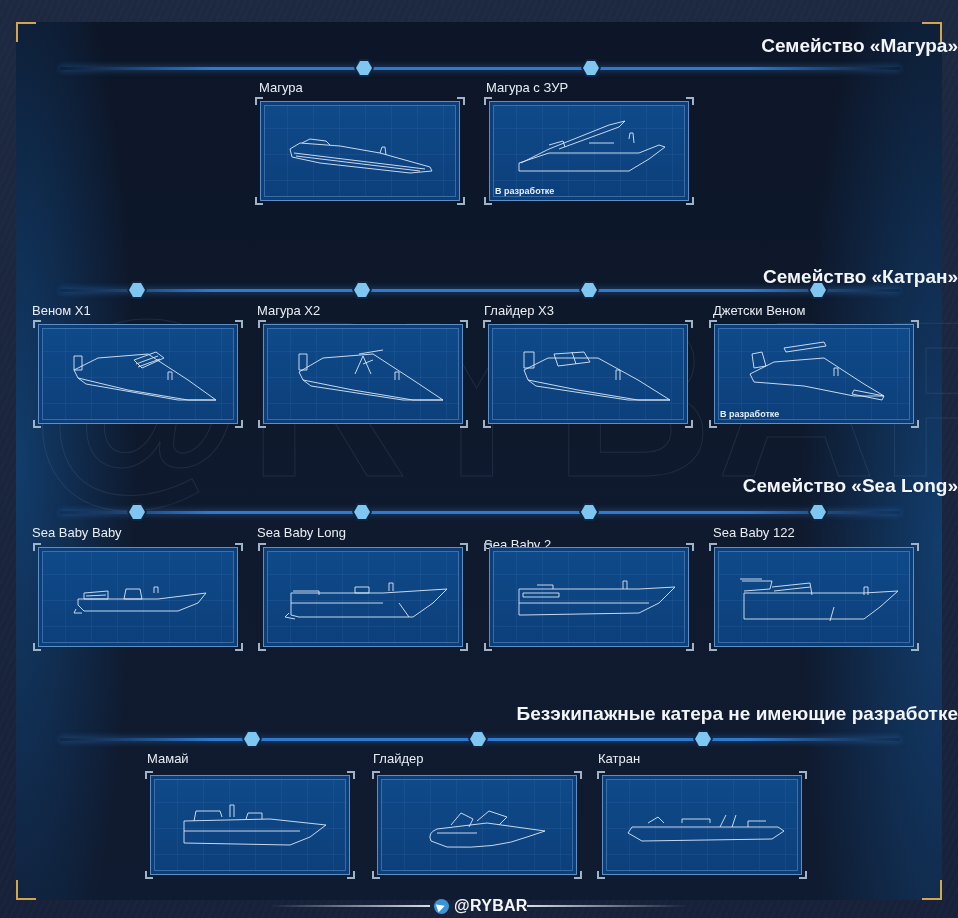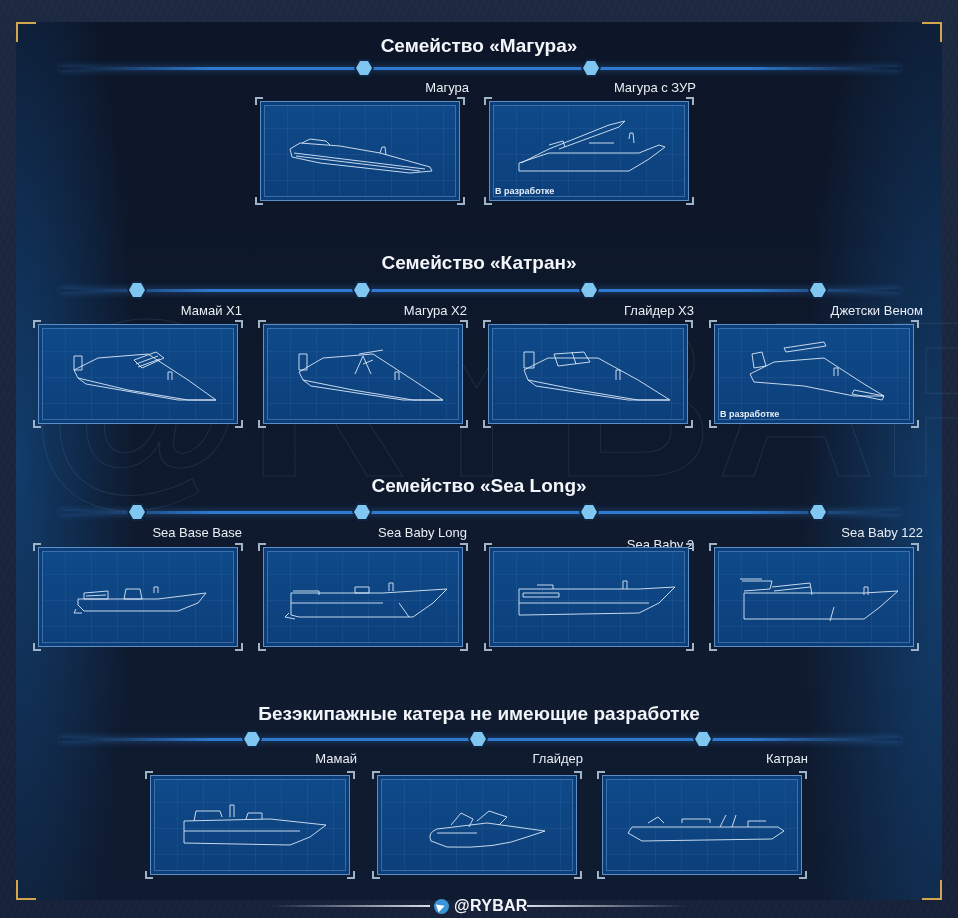--- a/index.html
+++ b/index.html
@@ -28,40 +28,40 @@
 
   .watermark {
     position: absolute; left: 30px; top: 300px; width: 900px; height: 200px;
     font-family: "Liberation Sans", sans-serif; font-weight: bold;
     font-size: 220px; line-height: 200px; letter-spacing: 4px;
     color: transparent; -webkit-text-stroke: 1px rgba(140,180,220,0.12);
     white-space: nowrap; pointer-events: none;
   }
 
   .section-title {
-    position: absolute; left: 0; width: 958px; text-align: center;
+    position: absolute; left: 0; width: 958px; text-align: right;
     font-weight: bold; font-size: 19px; color: #f2f5f9;
   }
   .connector {
     position: absolute; left: 60px; width: 840px; height: 3px;
     background: linear-gradient(90deg, rgba(40,110,190,0) 0%, #2d7ad0 18%, #2d7ad0 82%, rgba(40,110,190,0) 100%);
     box-shadow: 0 0 6px rgba(60,140,230,0.55);
   }
   .hex {
     position: absolute; width: 16px; height: 14px; margin-left: -8px; margin-top: -7px;
     background: #7fc6f0;
     clip-path: polygon(25% 0, 75% 0, 100% 50%, 75% 100%, 25% 100%, 0 50%);
   }
   .hex-ring {
     position: absolute; width: 20px; height: 18px; margin-left: -10px; margin-top: -9px;
     background: #0e2440;
     clip-path: polygon(25% 0, 75% 0, 100% 50%, 75% 100%, 25% 100%, 0 50%);
   }
   .item-label {
-    position: absolute; width: 210px; margin-left: -105px; text-align: right;
+    position: absolute; width: 210px; margin-left: -105px; text-align: left;
     font-size: 13px; color: #e9eef5;
   }
   .card {
     position: absolute; width: 210px; height: 108px;
   }
   .card .frame {
     position: absolute; left: 5px; top: 4px; right: 5px; bottom: 4px;
     background:
       linear-gradient(rgba(120,180,240,0.08) 1px, transparent 1px) 0 0/26px 26px,
       linear-gradient(90deg, rgba(120,180,240,0.08) 1px, transparent 1px) 0 0/26px 26px,
@@ -140,31 +140,31 @@
   <svg viewBox="0 0 200 100" fill="none" stroke="#dbe9f8" stroke-width="0.9">
     <path d="M30 62 L30 70 L140 70 L160 58 L176 46 L170 44 L150 52 L60 52 Z"></path>
     <path d="M32 62 L60 48 L120 24 L136 20 L130 26 L70 48"></path>
     <path d="M60 44 L74 40 L76 46"></path>
       <path d="M140 38 L141 32 L144 32 L145 42"></path>
     <path d="M100 42 L125 42"></path>
   </svg>
   <div class="status">В разработке</div>
 </div>
 
-<div class="section-title" style="top:252px">Семейство «Катран»</div>
+<div class="section-title" style="top:266px">Семейство «Катран»</div>
 <div class="connector" style="top:289px"></div>
 <div class="hex-ring" style="left:137px;top:290px"></div>
 <div class="hex" style="left:137px;top:290px"></div>
 <div class="hex-ring" style="left:362px;top:290px"></div>
 <div class="hex" style="left:362px;top:290px"></div>
 <div class="hex-ring" style="left:589px;top:290px"></div>
 <div class="hex" style="left:589px;top:290px"></div>
 <div class="hex-ring" style="left:818px;top:290px"></div>
 <div class="hex" style="left:818px;top:290px"></div>
-<div class="item-label" style="left:137px;top:303px">Мамай X1</div>
+<div class="item-label" style="left:137px;top:303px">Веном X1</div>
 <div class="item-label" style="left:362px;top:303px">Магура X2</div>
 <div class="item-label" style="left:589px;top:303px">Глайдер X3</div>
 <div class="item-label" style="left:818px;top:303px">Джетски Веном</div>
 
 <div class="card" style="left:33px;top:320px">
   <div class="frame"></div>
   <div class="br tl"></div>
     <div class="br tr"></div>
     <div class="br bl"></div>
     <div class="br bbr"></div>
@@ -228,21 +228,21 @@
 <div class="section-title" style="top:475px">Семейство «Sea Long»</div>
 <div class="connector" style="top:511px"></div>
 <div class="hex-ring" style="left:137px;top:512px"></div>
 <div class="hex" style="left:137px;top:512px"></div>
 <div class="hex-ring" style="left:362px;top:512px"></div>
 <div class="hex" style="left:362px;top:512px"></div>
 <div class="hex-ring" style="left:589px;top:512px"></div>
 <div class="hex" style="left:589px;top:512px"></div>
 <div class="hex-ring" style="left:818px;top:512px"></div>
 <div class="hex" style="left:818px;top:512px"></div>
-<div class="item-label" style="left:137px;top:525px">Sea Base Base</div>
+<div class="item-label" style="left:137px;top:525px">Sea Baby Baby</div>
 <div class="item-label" style="left:362px;top:525px">Sea Baby Long</div>
 <div class="item-label" style="left:589px;top:537px">Sea Baby 2</div>
 <div class="item-label" style="left:818px;top:525px">Sea Baby 122</div>
 
 <div class="card" style="left:33px;top:543px">
   <div class="frame"></div>
   <div class="br tl"></div>
     <div class="br tr"></div>
     <div class="br bl"></div>
     <div class="br bbr"></div>

